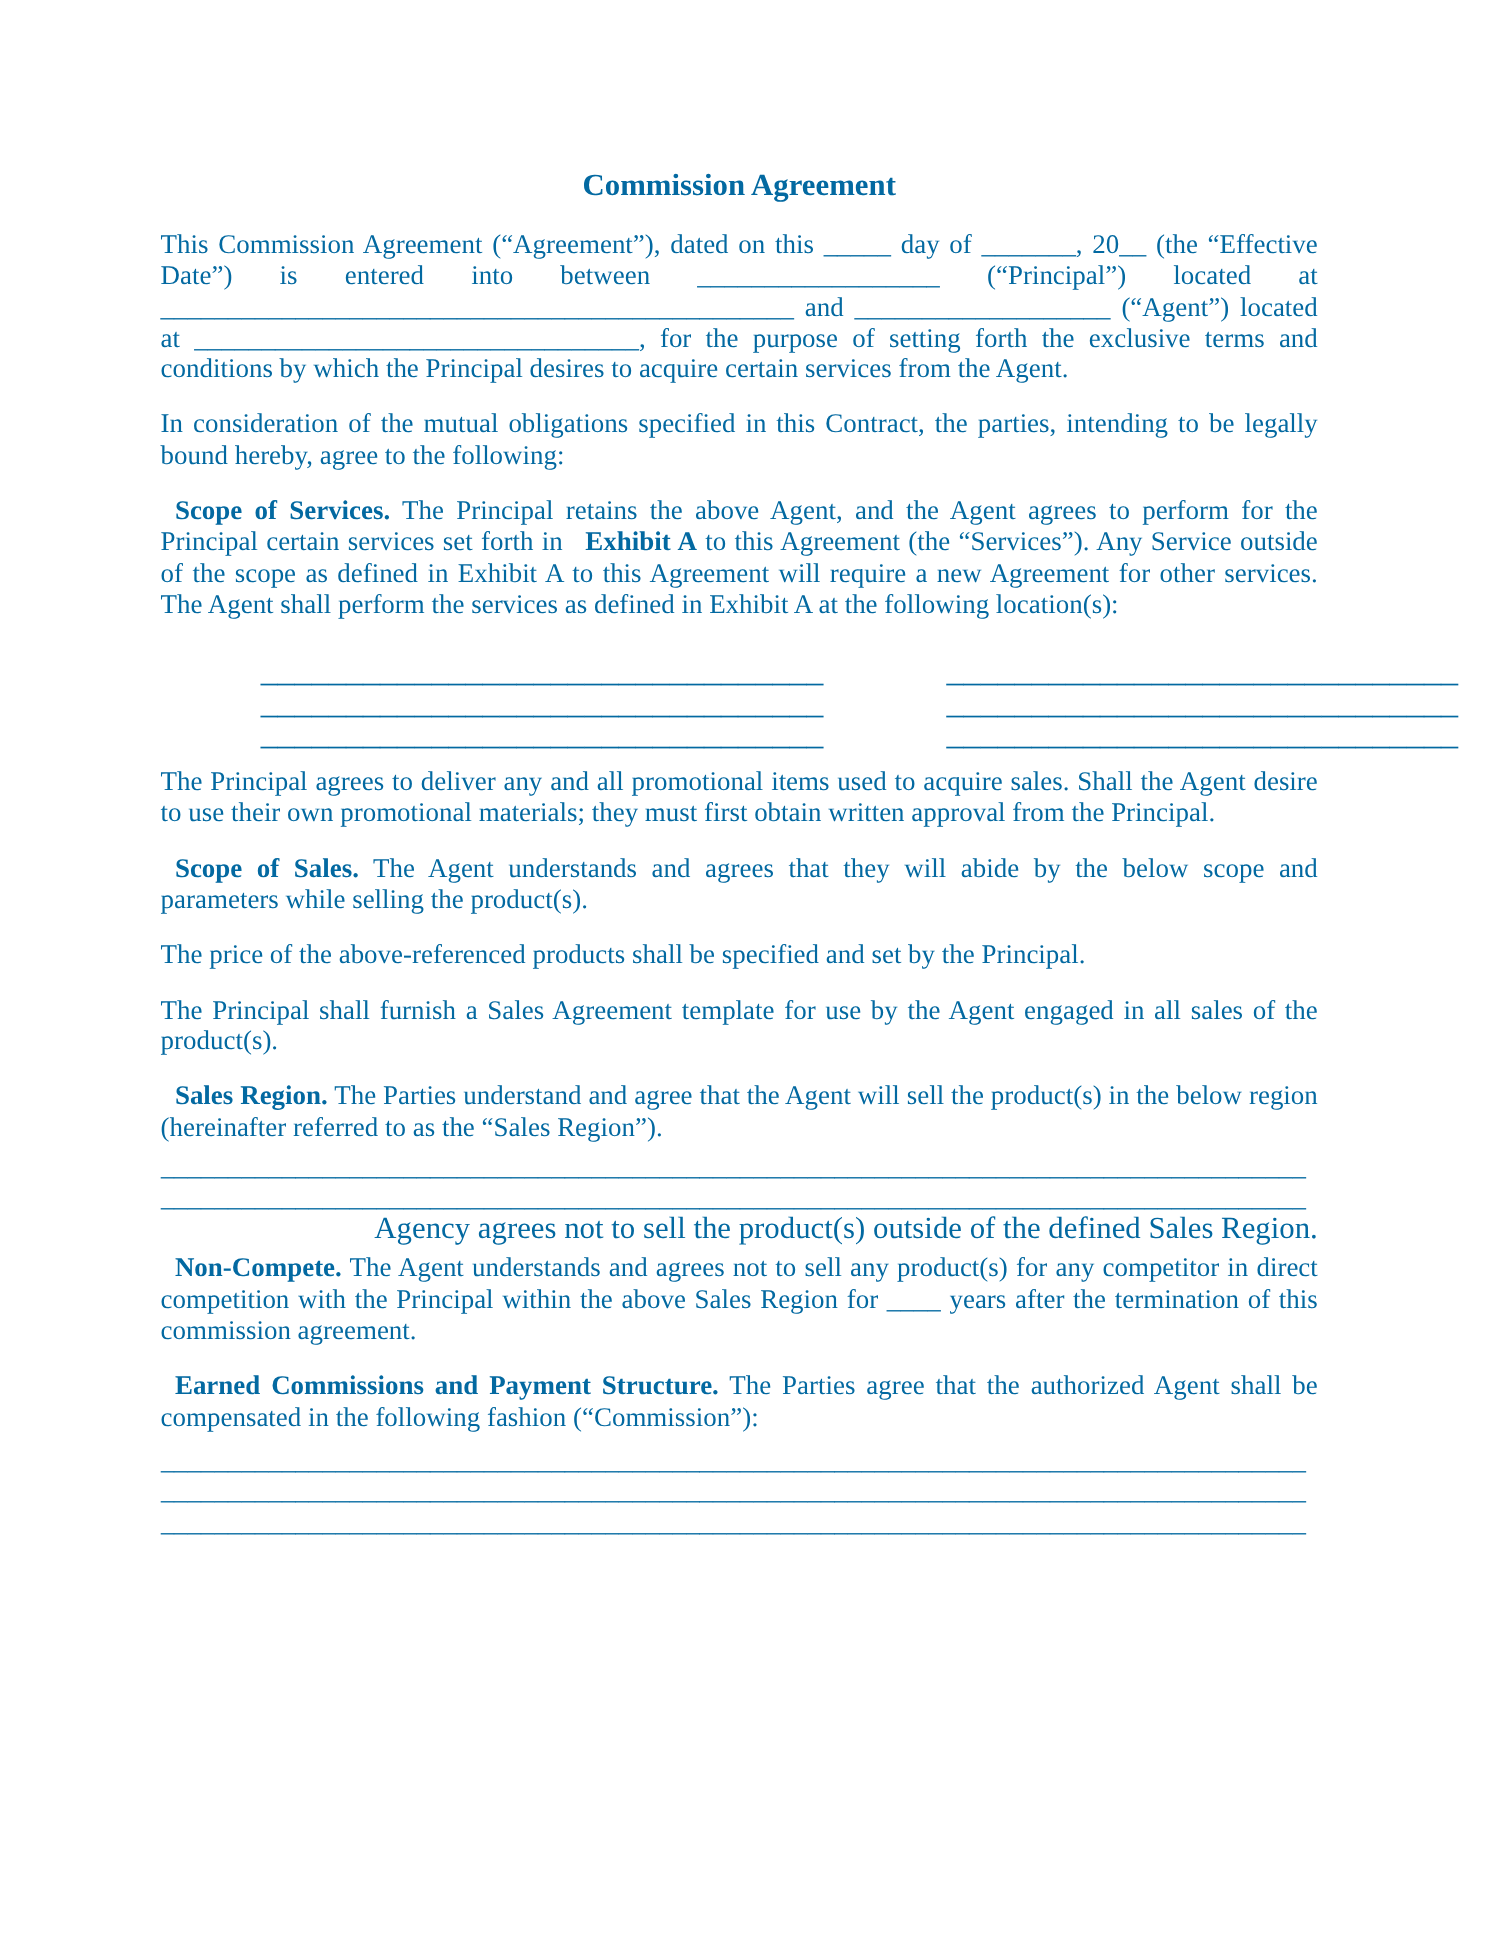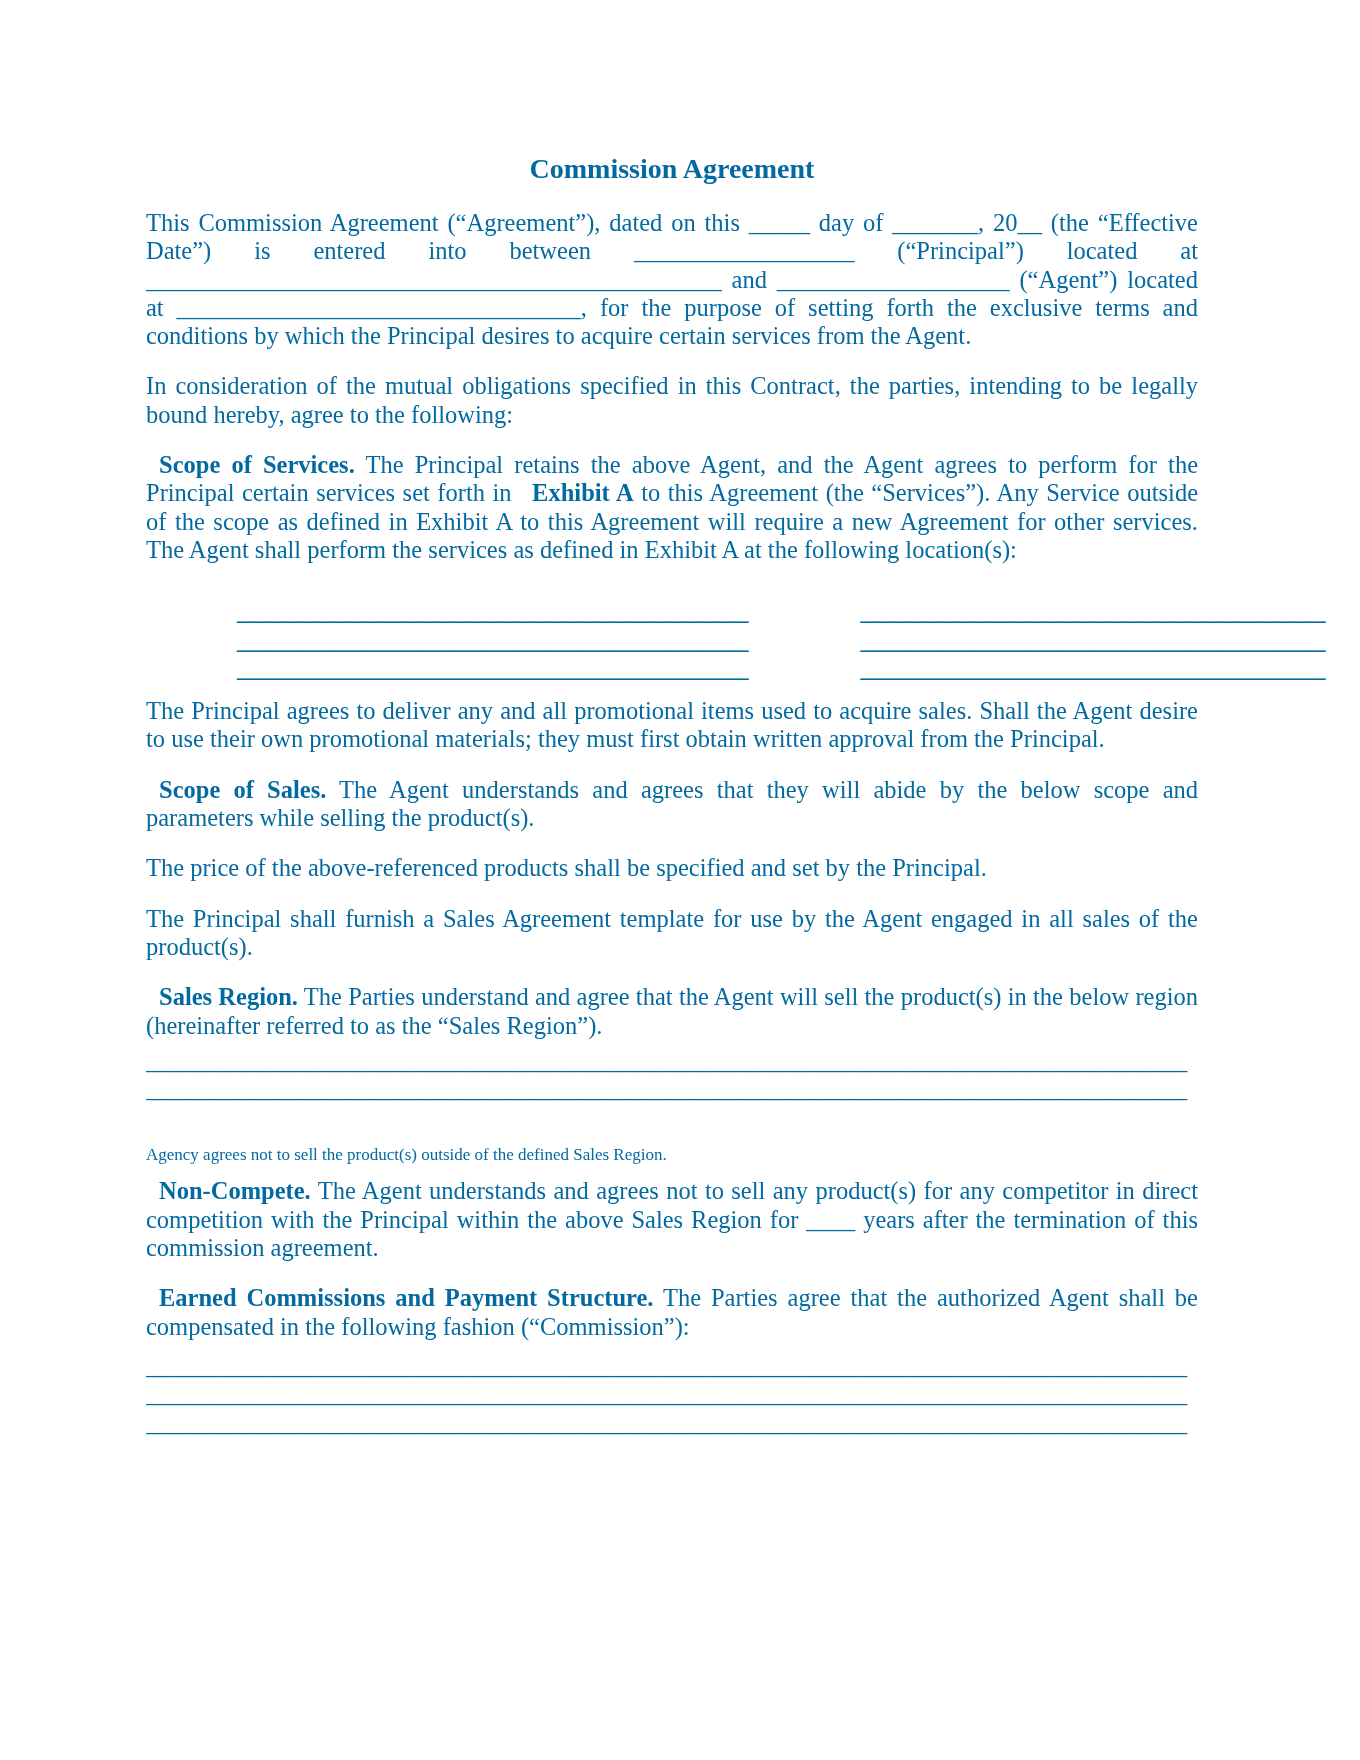--- a/index.html
+++ b/index.html
@@ -42,24 +42,23 @@
   }
   .lines-block { font-size: 24.5px; }
   .rule-line {
     line-height: 28.3px;
     white-space: pre;
     overflow: hidden;
   }
   .lines-region { margin: -15px 0 9px 0; }
   .lines-commission { margin: -11px 0 0 0; }
   .caption {
-    font-size: 17px;
+    font-size: 28px;
     line-height: 27px;
-    text-align: left;
-    margin-top: 38px;
+    text-align: right;
   }
 </style>
 </head>
 <body>
 
 <div class="page">
   <div class="content">
     <div class="doc-title">Commission Agreement</div>
     <div id="doc-body">
         <p class="para"><span>This Commission Agreement (“Agreement”), dated on this _____ day of _______, 20__ (the “Effective Date”) is entered into between __________________ (“Principal”) located at _______________________________________________ and ___________________ (“Agent”) located at _________________________________, for the purpose of setting forth the exclusive terms and conditions by which the Principal desires to acquire certain services from the Agent.</span></p>

